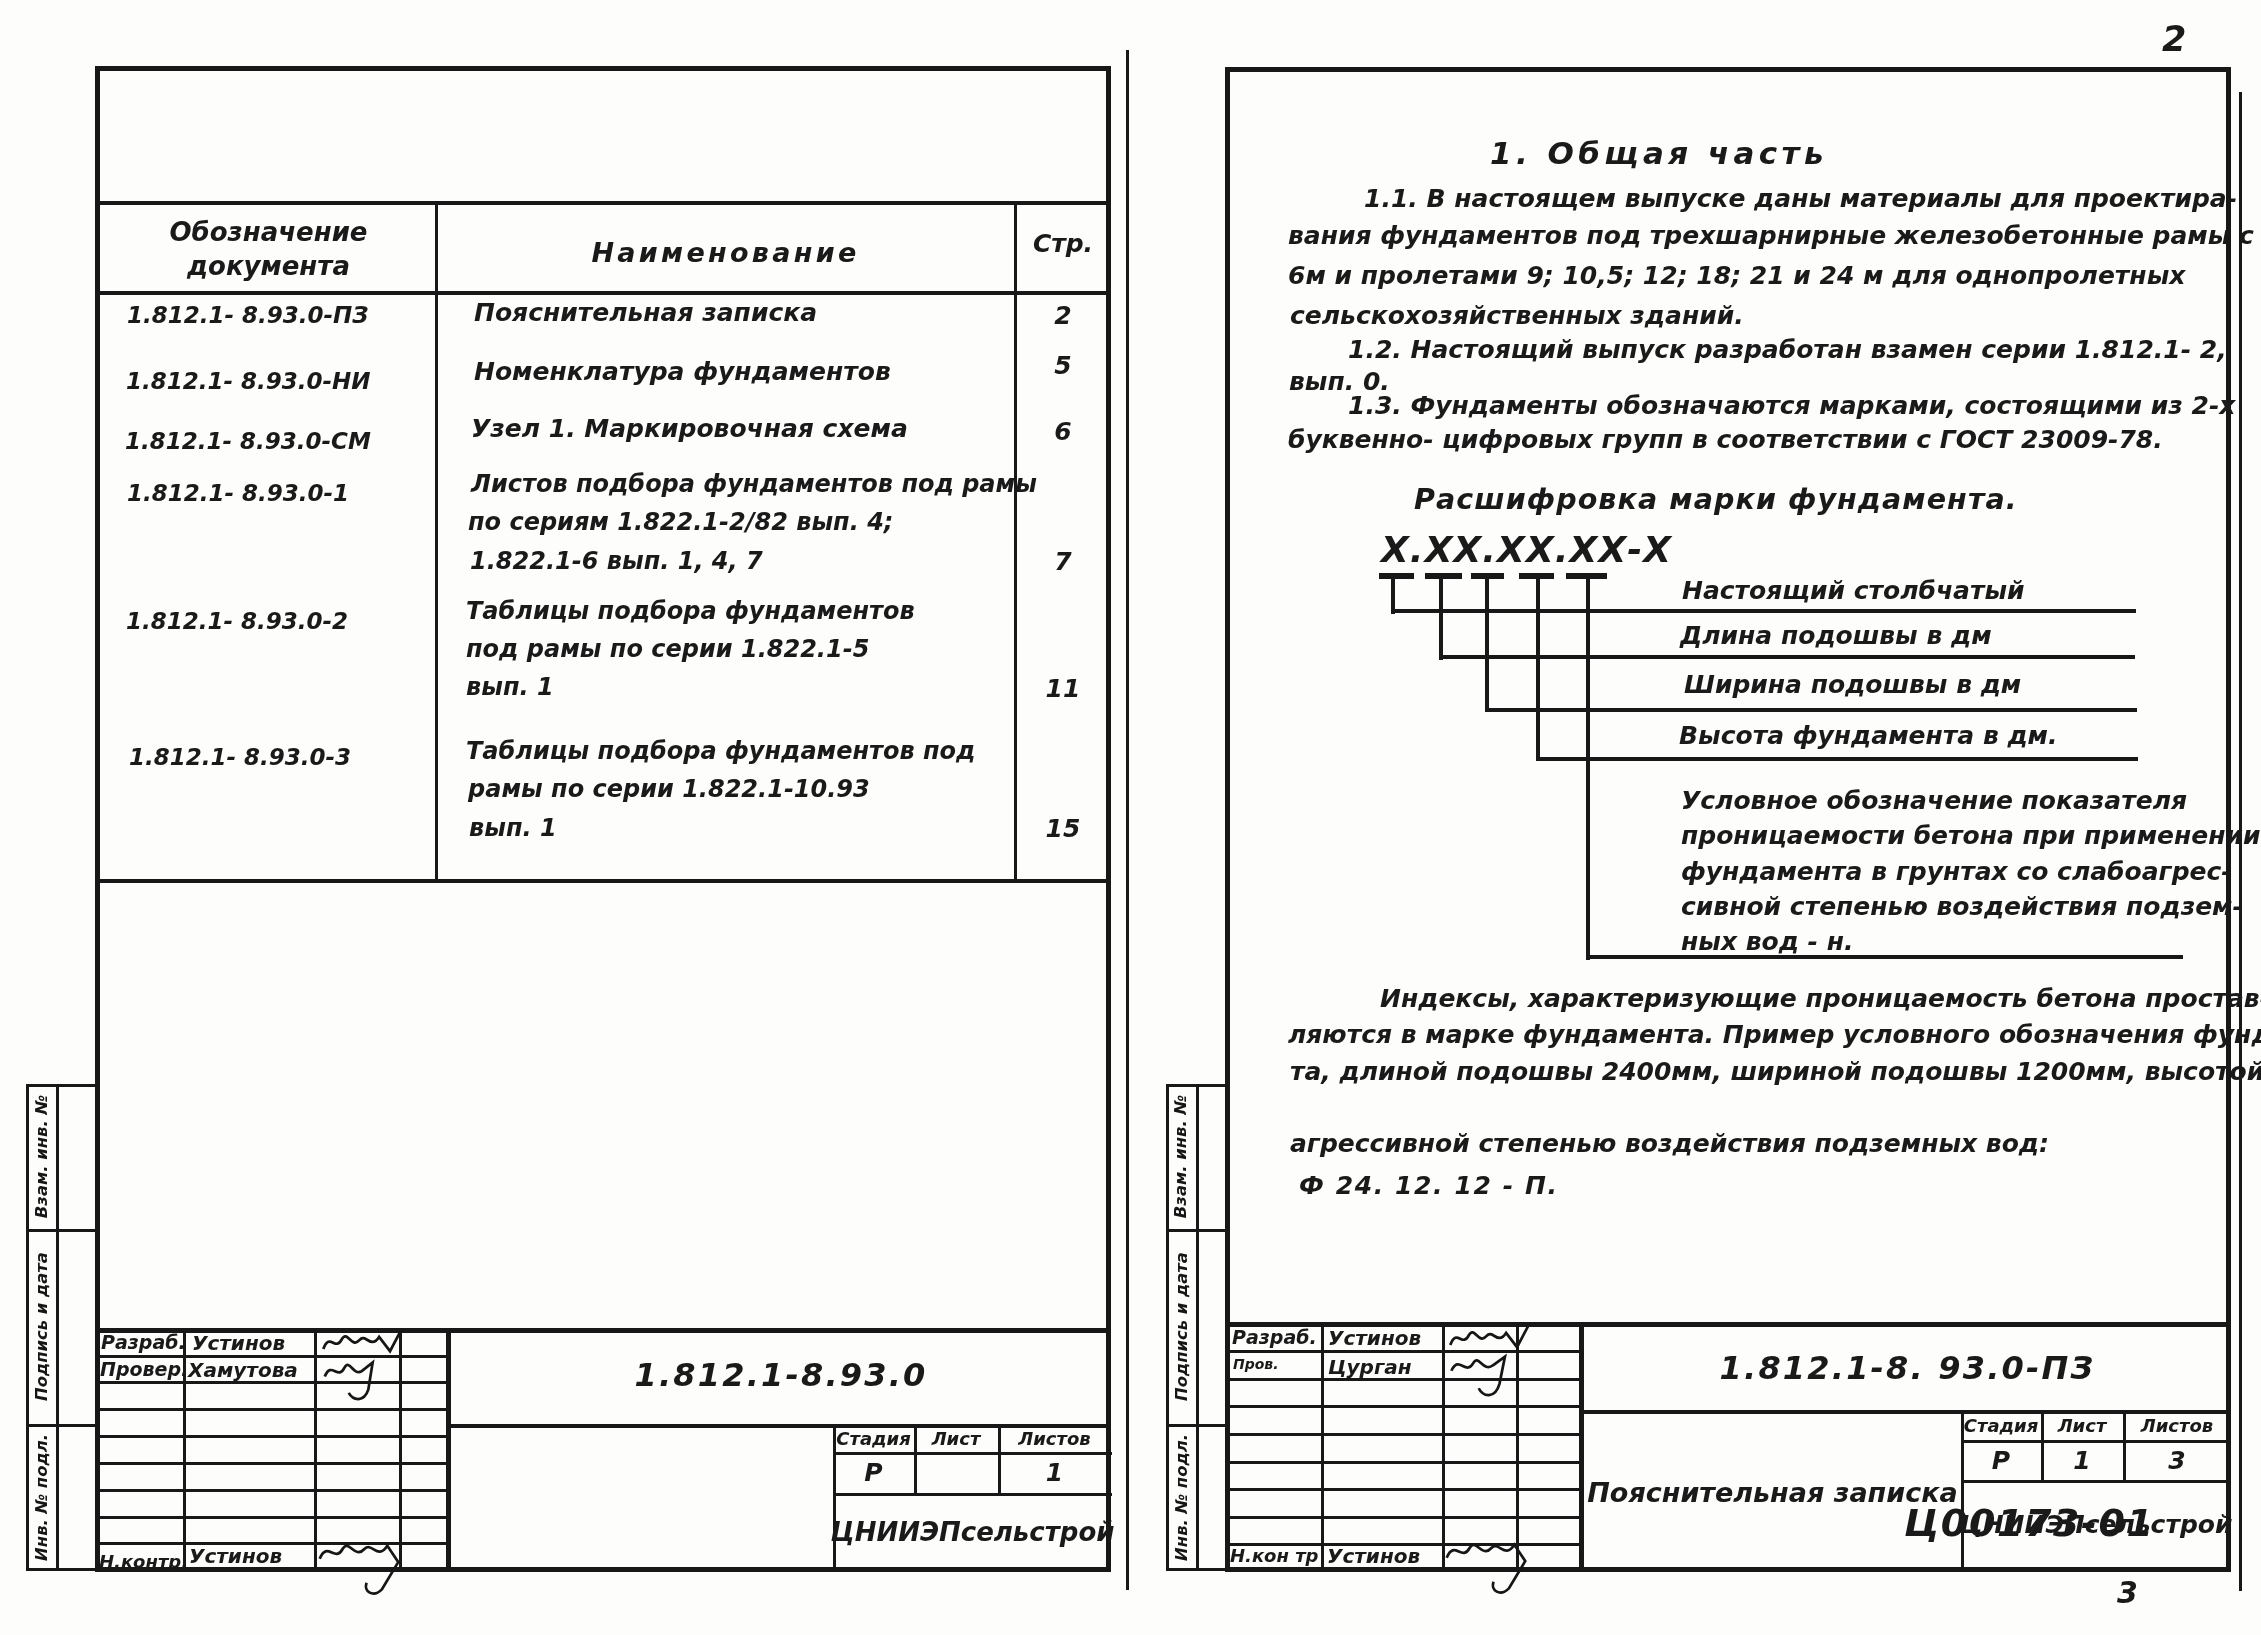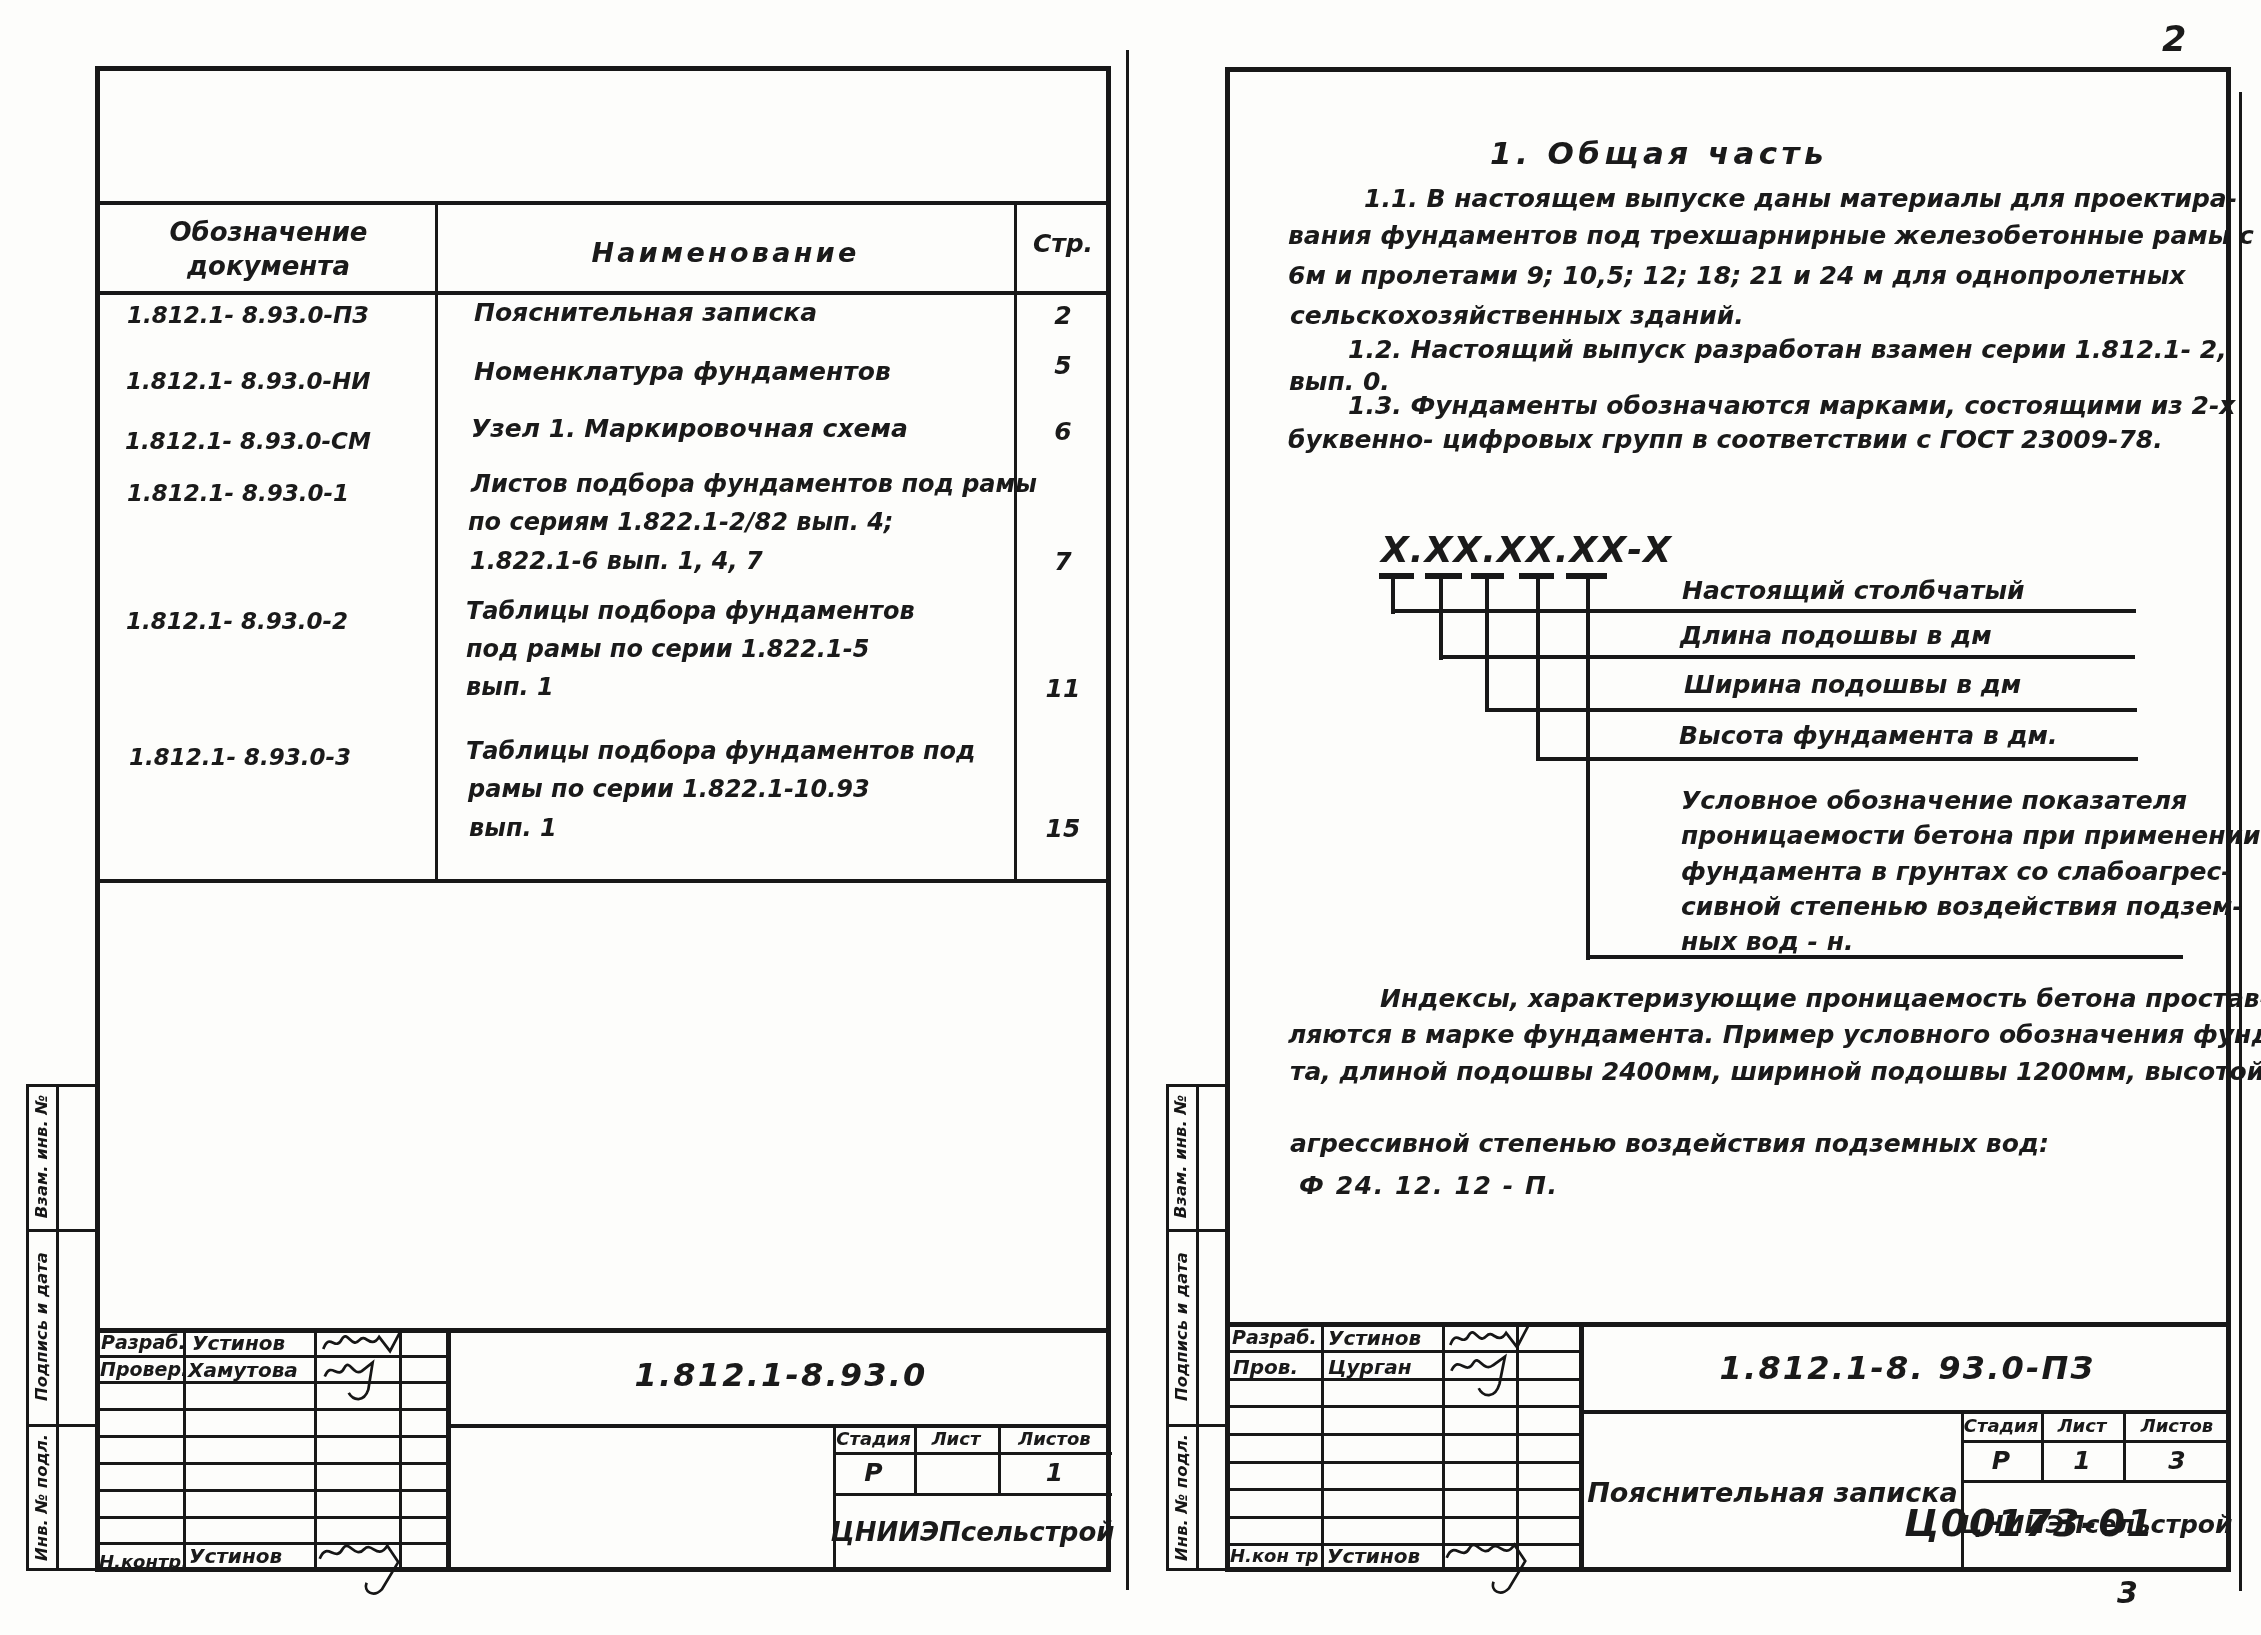--- a/index.html
+++ b/index.html
@@ -140,20 +140,21 @@
   <div class="hw" style="left:1288px;top:223px;font-size:25px;">вания фундаментов под трехшарнирные железобетонные рамы с шагом</div>
   <div class="hw" style="left:1288px;top:263px;font-size:25px;">6м и пролетами 9; 10,5; 12; 18; 21 и 24 м  для однопролетных</div>
   <div class="hw" style="left:1290px;top:303px;font-size:25px;">сельскохозяйственных зданий.</div>
 
   <div class="hw" style="left:1348px;top:337px;font-size:25px;">1.2. Настоящий выпуск разработан взамен серии 1.812.1- 2,</div>
   <div class="hw" style="left:1289px;top:369px;font-size:25px;">вып. 0.</div>
 
   <div class="hw" style="left:1348px;top:393px;font-size:25px;">1.3. Фундаменты обозначаются марками, состоящими из 2-х</div>
   <div class="hw" style="left:1288px;top:427px;font-size:25px;">буквенно- цифровых групп в соответствии с ГОСТ 23009-78.</div>
 
+  <div class="hw" style="left:1414px;top:486px;font-size:28.5px;letter-spacing:1.1px;">Расшифровка марки фундамента.</div>
 
   <div class="hw" style="left:1381px;top:532px;font-size:36px;letter-spacing:1.1px;">Х.ХХ.ХХ.ХХ-Х</div>
   <div class="ln" style="left:1379px;top:573px;width:35px;height:6px;"></div>
   <div class="ln" style="left:1425px;top:573px;width:37px;height:6px;"></div>
   <div class="ln" style="left:1471px;top:573px;width:33px;height:6px;"></div>
   <div class="ln" style="left:1519px;top:573px;width:35px;height:6px;"></div>
   <div class="ln" style="left:1566px;top:573px;width:41px;height:6px;"></div>
   <div class="ln" style="left:1391px;top:573px;width:3.8px;height:41px;"></div>
   <div class="ln" style="left:1439px;top:573px;width:3.8px;height:87px;"></div>
   <div class="ln" style="left:1485px;top:573px;width:3.8px;height:139px;"></div>
@@ -199,21 +200,21 @@
   <div class="ln" style="left:2041px;top:1410px;width:2.7px;height:72px;"></div>
   <div class="ln" style="left:2123px;top:1410px;width:2.7px;height:72px;"></div>
   <div class="ln" style="left:1961px;top:1440px;width:270px;height:2.7px;"></div>
   <div class="ln" style="left:1961px;top:1480px;width:270px;height:2.7px;"></div>
 
   <div class="hw" style="left:1232px;top:1328px;font-size:19px;">Разраб.</div>
   <div class="hw" style="left:1328px;top:1328px;font-size:20px;">Устинов</div>
   <svg style="left:1447px;top:1323px;" width="93" height="33" viewBox="0 0 170 60">
     <path d="M6 40 C18 8 28 46 40 22 C50 4 58 40 72 24 C84 10 92 42 108 18 L128 44 L148 6" stroke="#161616" stroke-width="5" fill="none"></path>
   </svg>
-  <div class="hw" style="left:1233px;top:1357px;font-size:20px;">Пров.</div>
+  <div class="hw" style="left:1233px;top:1357px;font-size:14px;">Пров.</div>
   <div class="hw" style="left:1328px;top:1357px;font-size:20px;">Цурган</div>
   <svg style="left:1447px;top:1352px;" width="82" height="55" viewBox="0 0 150 100">
     <path d="M8 34 C22 4 34 44 48 20 C58 2 66 38 84 24 L106 8 L96 58 C88 86 66 82 58 66" stroke="#161616" stroke-width="5" fill="none"></path>
   </svg>
   <div class="hw" style="left:1230px;top:1547px;font-size:18px;">Н.кон тр</div>
   <div class="hw" style="left:1327px;top:1546px;font-size:20px;">Устинов</div>
   <svg style="left:1443px;top:1536px;" width="99" height="60" viewBox="0 0 180 110">
     <path d="M6 40 C20 6 34 48 48 22 C60 2 70 42 88 22 C102 8 112 44 130 16 L150 46 L120 96 C104 112 86 100 92 84" stroke="#161616" stroke-width="5" fill="none"></path>
   </svg>
 

